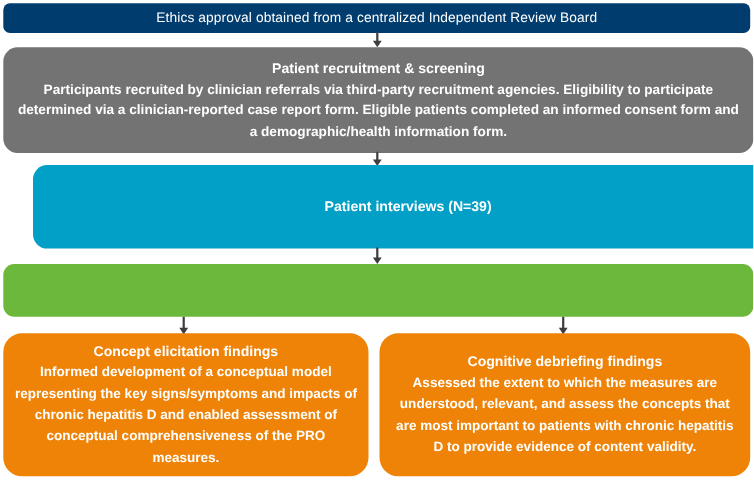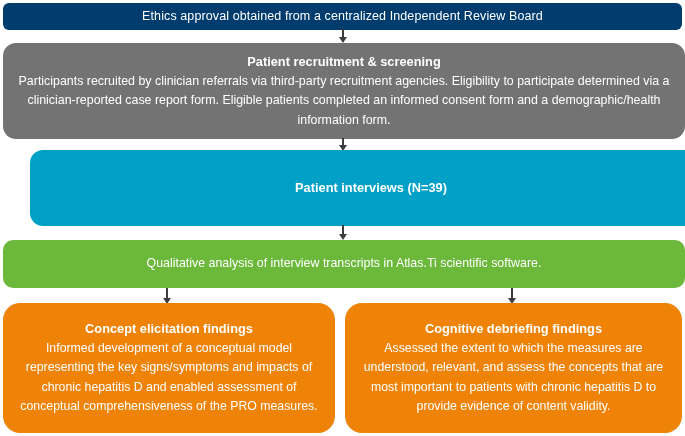--- a/index.html
+++ b/index.html
@@ -31,21 +31,21 @@
     padding: 3px 10px;
   }
   .node .node-title {
     font-weight: bold;
     display: block;
     width: 100%;
   }
   .node .node-body {
     display: block;
     width: 100%;
-    font-weight: normal;
+    font-weight: bold;
   }
 
   
   #node-ethics {
     left: 3px;
     top: 3px;
     width: 679px;
     height: 27px;
     background: #003c6e;
     border-radius: 6px;
@@ -193,21 +193,20 @@
   <div class="node" id="node-interviews">
     <span class="node-title">Patient interviews (N=39)</span>
   </div>
 
   <div class="connector" id="conn-interviews-analysis">
     <span class="stem"></span>
     <span class="head"></span>
   </div>
 
   <div class="node" id="node-analysis">
-    <span class="node-body">Qualitative analysis of interview transcripts in Atlas.Ti scientific software.</span>
   </div>
 
   <div class="connector" id="conn-analysis-concept">
     <span class="stem"></span>
     <span class="head"></span>
   </div>
 
   <div class="connector" id="conn-analysis-cognitive">
     <span class="stem"></span>
     <span class="head"></span>

